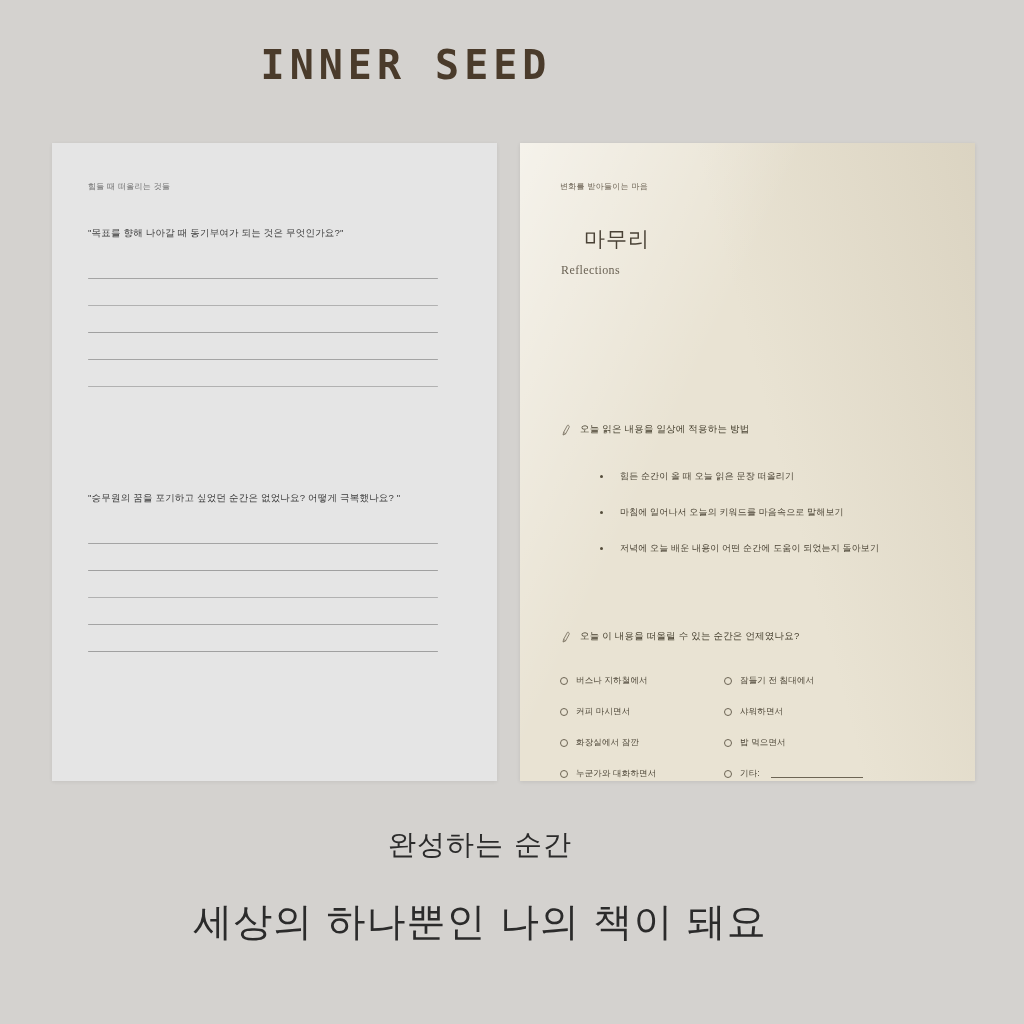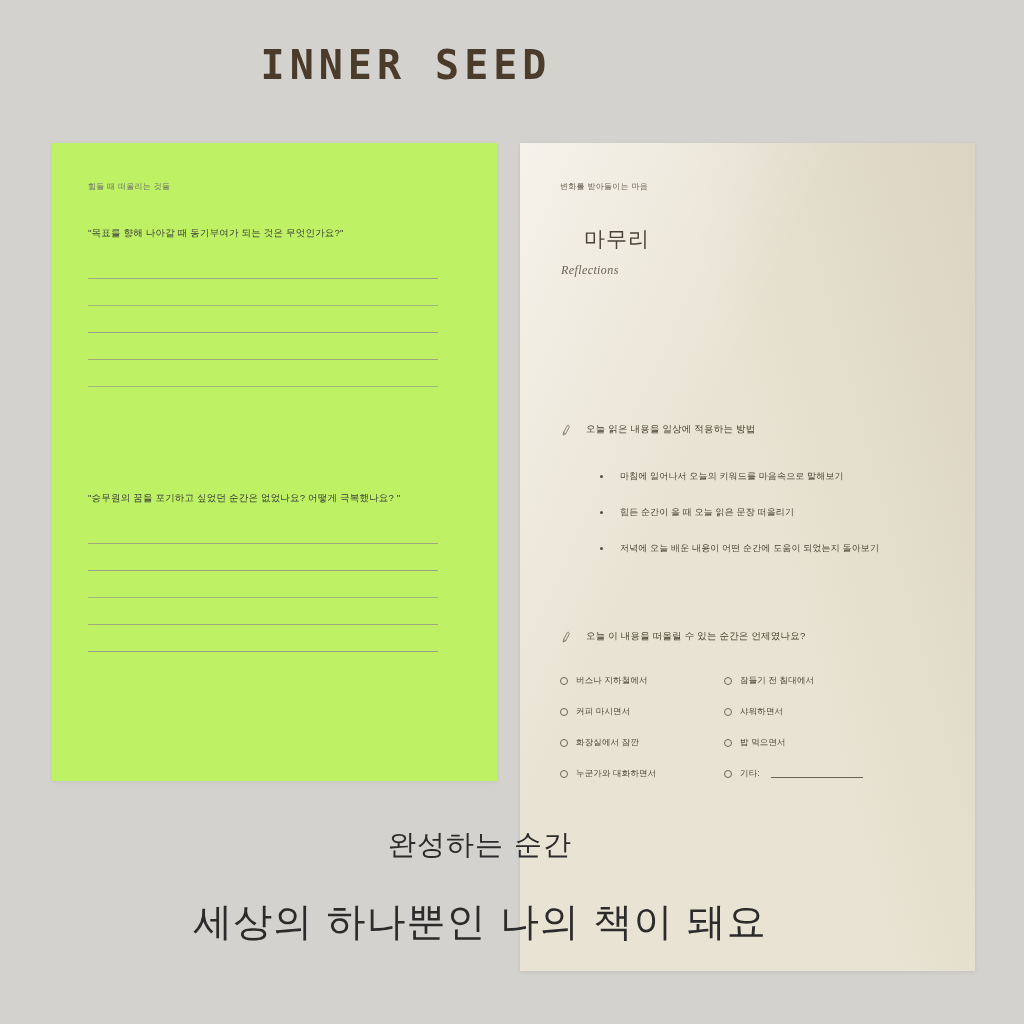--- a/index.html
+++ b/index.html
@@ -36,21 +36,21 @@
     left: 52px;
     width: 923px;
     height: 638px;
     display: flex;
   }
 
   
   .page-left {
     width: 445px;
     height: 638px;
-    background: #bef264;
+    background: #e5e5e5;
     position: relative;
     box-shadow: 0 1px 4px rgba(0,0,0,0.07);
   }
   .left-header {
     position: absolute;
     top: 38px;
     left: 36px;
     font-size: 8px;
     color: #6f6f6f;
     letter-spacing: 0.3px;
@@ -71,21 +71,21 @@
     margin-bottom: 26px;
     opacity: .75;
     border-radius: 1px;
   }
   .rule.r2 { opacity: .6; }
   .rule.r3 { opacity: .8; }
 
   
   .page-right {
     width: 455px;
-    height: 828px;
+    height: 638px;
     margin-left: 23px;
     background: #e9e3d3;
     background-image:
       linear-gradient(115deg, rgba(255,255,255,0.55) 0%, rgba(255,255,255,0.0) 38%),
       linear-gradient(255deg, rgba(170,158,132,0.22) 0%, rgba(170,158,132,0.0) 45%);
     position: relative;
     box-shadow: 0 1px 4px rgba(0,0,0,0.09);
   }
   .right-header {
     position: absolute;
@@ -102,34 +102,33 @@
     font-size: 21px;
     color: #4a4236;
     letter-spacing: 1px;
     margin-left: 24px;
   }
   .r-subtitle {
     position: absolute;
     top: 120px;
     left: 41px;
     font-family: "Liberation Serif", serif;
-    font-style: italic;
     font-size: 12px;
     color: #6b6355;
     letter-spacing: 0.4px;
   }
 
   .section { position: absolute; left: 40px; width: 380px; }
   .section.sec1 { top: 280px; }
   .section.sec2 { top: 487px; }
 
   .sec-head {
     display: flex;
     align-items: center;
-    gap: 14px;
+    gap: 8px;
     font-size: 9.5px;
     color: #46402f;
     letter-spacing: 0.2px;
   }
   .pen-icon {
     width: 12px;
     height: 12px;
     flex: none;
     color: #6a6150;
     transform: rotate(-4deg);
@@ -246,22 +245,22 @@
       <div class="sec-head">
         <span class="pen-icon">
           <svg viewBox="0 0 16 16" width="12" height="12" fill="none" stroke="currentColor" stroke-width="1">
             <path d="M11.5 1.8c1.2 1 1.4 2 .7 3.3L7 13.2l-3.4 1.2 1-3.5 5.3-8.2c.5-.8 1-1.3 1.6-.9z"></path>
             <path d="M4.6 10.9l2.5 2.1"></path>
           </svg>
         </span>
         <span>오늘 읽은 내용을 일상에 적용하는 방법</span>
       </div>
       <ul class="bullets">
+        <li>힘든 순간이 올 때 오늘 읽은 문장 떠올리기</li>
         <li>마침에 일어나서 오늘의 키워드를 마음속으로 말해보기</li>
-        <li>힘든 순간이 올 때 오늘 읽은 문장 떠올리기</li>
         <li>저녁에 오늘 배운 내용이 어떤 순간에 도움이 되었는지 돌아보기</li>
       </ul>
     </div>
 
     <div class="section sec2">
       <div class="sec-head">
         <span class="pen-icon">
           <svg viewBox="0 0 16 16" width="12" height="12" fill="none" stroke="currentColor" stroke-width="1">
             <path d="M11.5 1.8c1.2 1 1.4 2 .7 3.3L7 13.2l-3.4 1.2 1-3.5 5.3-8.2c.5-.8 1-1.3 1.6-.9z"></path>
             <path d="M4.6 10.9l2.5 2.1"></path>

